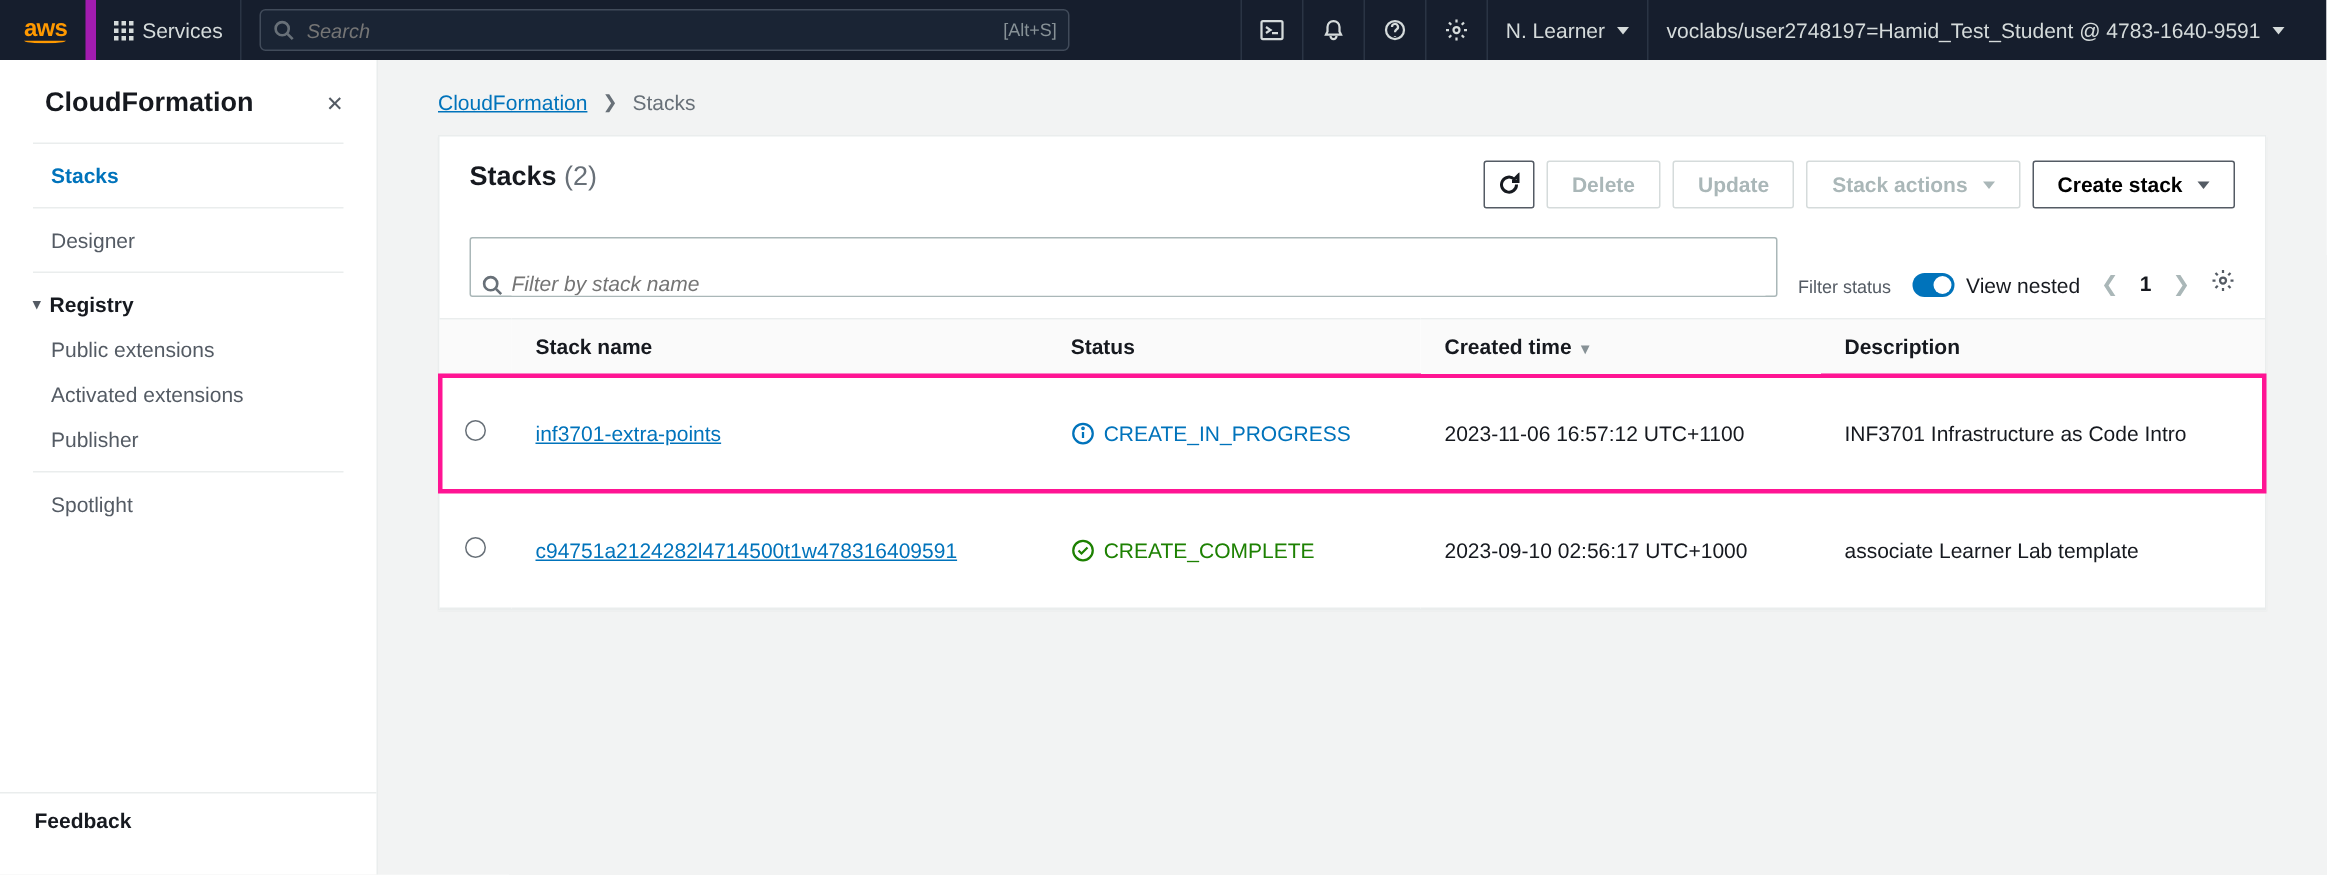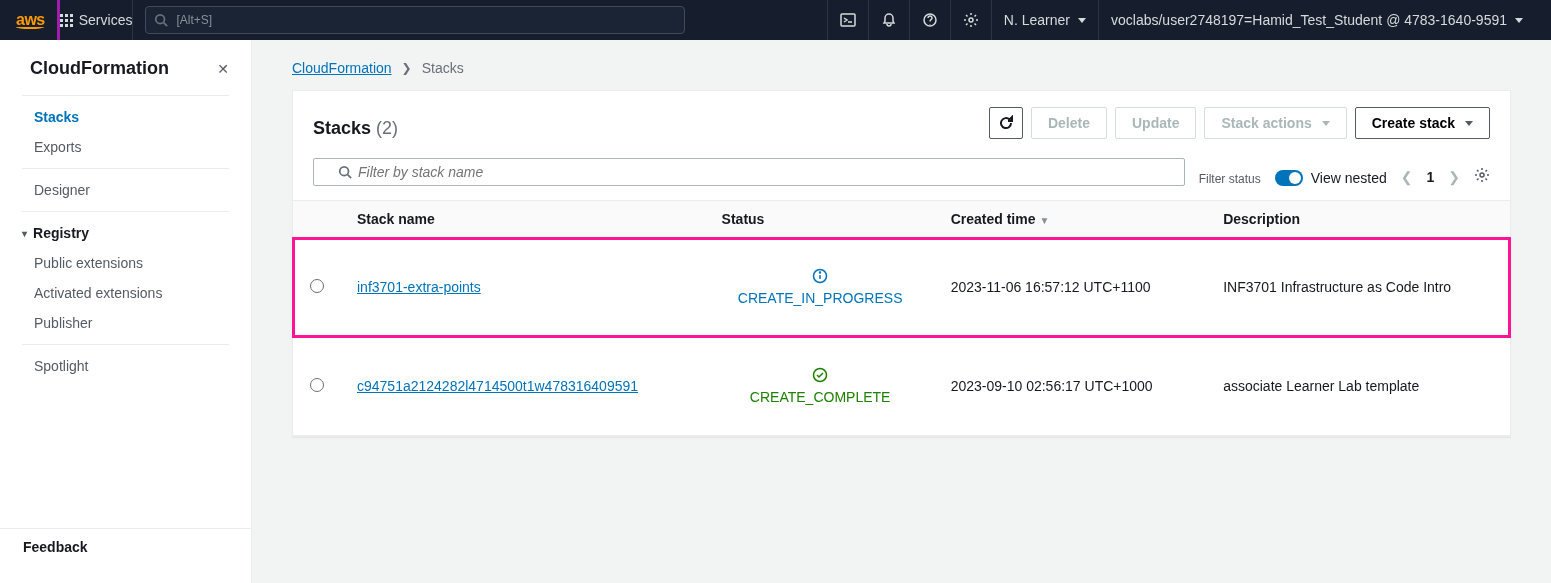--- a/index.html
+++ b/index.html
@@ -2,21 +2,21 @@
 <html><head>
 <meta charset="utf-8">
 <style>
 * { box-sizing: border-box; margin: 0; padding: 0; }
 body { font-family: "Amazon Ember", "Helvetica Neue", Arial, sans-serif; font-size: 14px; color: #16191f; background: #fff; }
 
 
 .topnav { background: #161e2d; height: 40px; display: flex; align-items: center; color: #d5dbdb; padding: 0 16px; gap: 12px; }
 .aws-logo { font-weight: bold; color: #ff9900; font-size: 16px; letter-spacing: -0.5px; }
 .aws-logo-under { display:block; border-bottom: 2px solid #ff9900; border-radius: 0 0 50% 50%; height: 4px; width: 28px; margin-top:-4px;}
-.services-btn { display: flex; align-items: center; gap: 6px; cursor: pointer; padding: 0 0; height: 40px; border-left: 3px solid #a21caf; border-right: 1px solid #2a3444;}
+.services-btn { display: flex; align-items: center; gap: 6px; cursor: pointer; padding: 0 12px; height: 40px; border-left: 7px solid #a21caf; border-right: 1px solid #2a3444;}
 .grid-icon { display: inline-grid; grid-template-columns: repeat(3,3px); grid-template-rows: repeat(3,3px); gap: 2px; }
 .grid-icon span { background: #d5dbdb; width:3px; height:3px; }
 .searchbox { display: flex; align-items: center; background: #1a2434; border: 1px solid #414b5a; border-radius: 4px; height: 28px; width: 540px; padding: 0 8px; gap: 8px; color:#879196; }
 .searchbox input { background: transparent; border: none; outline: none; color: #d5dbdb; flex: 1; font-style: italic; }
 .search-shortcut { color: #879196; font-size: 12px; }
 .topnav-right { margin-left: auto; display: flex; align-items: center; gap: 0; }
 .topnav-right > div { padding: 0 12px; height:40px; display:flex; align-items:center; border-left: 1px solid #2a3444; cursor:pointer; gap:4px;}
 .icon-sm { width:16px; height:16px; stroke:#d5dbdb; fill:none; stroke-width:1.5; }
 .caret-down { width:0; height:0; border-left:4px solid transparent; border-right:4px solid transparent; border-top:5px solid #d5dbdb; display:inline-block; margin-left:4px;}
 
@@ -33,32 +33,32 @@
 .nav-item.expandable::before { content:"▾"; font-size:10px; color:#545b64;}
 .feedback { margin-top:auto; padding: 10px 23px; font-weight:700; border-top:1px solid #eaeded;}
 
 .main { flex:1; background:#f2f3f3; padding: 16px 40px; overflow:auto; }
 .breadcrumb { display:flex; align-items:center; gap:10px; padding: 4px 0 14px 0; font-size:14px;}
 .breadcrumb a { color:#0073bb; text-decoration:underline; }
 .breadcrumb .sep { color:#687078; font-size:12px;}
 .breadcrumb .current { color:#687078; }
 
 .panel { background:#fff; border:1px solid #eaeded; box-shadow: 0 1px 1px rgba(0,0,0,0.05);}
-.panel-header { display:flex; justify-content:space-between; align-items:flex-end; padding: 16px 20px 10px 20px; border-bottom:1px solid #eaeded00;gap:32px;}
+.panel-header { display:flex; justify-content:space-between; align-items:flex-start; padding: 16px 20px 10px 20px; border-bottom:1px solid #eaeded00;gap:32px;}
 .panel-title { font-size:18px; font-weight:700; }
 .panel-title .count { color:#687078; font-weight:400;}
 .actions { display:flex; gap:8px; }
 .btn { border:1px solid #545b64; background:#fff; padding: 6px 16px; border-radius:2px; font-weight:700; cursor:pointer; display:inline-flex; align-items:center; gap:6px; font-size:14px; height:32px;}
 .btn.icon-only { padding: 6px 8px; }
 .btn.disabled { color:#aab7b8; border-color:#d5dbdb; cursor:default;}
 .btn .caret-down.dark { border-top-color:#545b64;}
 .btn.disabled .caret-down.dark { border-top-color:#aab7b8;}
 
 .filter-row { display:flex; align-items:flex-end; gap:14px; padding: 8px 20px 14px 20px;}
-.filter-input { flex:1; display:flex; align-items:center; border:1px solid #aab7b8; border-radius:2px; height:28px; padding:0 24px; gap:6px;}
+.filter-input { flex:1; display:flex; align-items:flex-end; border:1px solid #aab7b8; border-radius:2px; height:40px; padding:0 7px; gap:6px;}
 .filter-input input { border:none; outline:none; flex:1; font-style:italic; color:#687078; font-size:14px;}
 .filter-status-group { display:flex; flex-direction:column; gap:20px;}
 .filter-status-label { font-size:12px; color:#545b64;}
 .select { border:1px solid #aab7b8; border-radius:2px; height:32px; padding:0 28px 0 10px; display:flex; align-items:center; min-width:140px; position:relative;}
 .select::after { content:""; position:absolute; right:8px; top:13px; width:0;height:0; border-left:5px solid transparent; border-right:5px solid transparent; border-top:6px solid #16191f;}
 .toggle { display:flex; align-items:center; gap:8px;}
 .toggle-switch { width:28px; height:16px; background:#0073bb; border-radius:8px; position:relative;}
 .toggle-switch::after { content:""; position:absolute; width:12px; height:12px; background:#fff; border-radius:50%; top:2px; right:2px;}
 .pagination { display:flex; align-items:center; gap:14px; margin-left:auto;}
 .pagination .pg-btn { color:#aab7b8; cursor:default; }
@@ -66,21 +66,21 @@
 .gear { cursor:pointer; color:#545b64;}
 
 table { width:100%; border-collapse:collapse; }
 th { text-align:left; padding: 10px 16px; border-top:1px solid #eaeded; border-bottom:1px solid #eaeded; font-weight:700; font-size:14px; background:#fafafa;}
 th.sortable { position:relative; }
 th .sort-ind { color:#879196; font-size:10px; margin-left:4px;}
 td { padding: 30px 16px; border-bottom:1px solid #eaeded; vertical-align:middle; font-size:14px;}
 td a { color:#0073bb; text-decoration:underline; word-break:break-all;}
 .radiocell { width:48px; text-align:center;}
 .radio { width:14px; height:14px; border:1px solid #687078; border-radius:50%; display:inline-block;}
-.status { display:flex; align-items:center; gap:6px;flex-direction:column;}
+.status { display:flex; gap:6px;}
 .status.progress { color:#0073bb; }
 .status.complete { color:#1d8102; }
 .status-icon { width:16px; height:16px; }
 tr.highlighted { outline: 3px solid #ff1493; outline-offset:-2px;}
 
 svg.icon-search { width:14px;height:14px; stroke:#687078; fill:none; stroke-width:2;}
 svg.refresh-icon {width:16px;height:16px; stroke:#16191f; fill:none; stroke-width:2;}
 </style>
 </head>
 <body>
@@ -102,20 +102,21 @@
         <span></span>
         <span></span>
       </span>
     <span>Services</span>
   </div>
   <div class="searchbox">
     <svg class="icon-search" viewBox="0 0 16 16">
         <circle cx="7" cy="7" r="5"></circle>
         <line x1="11" y1="11" x2="15" y2="15"></line>
       </svg>
+    <input placeholder="Search" style="">
     <span class="search-shortcut">[Alt+S]</span>
   </div>
   <div class="topnav-right">
     <div>
         <svg class="icon-sm" viewBox="0 0 16 16">
           <rect x="1" y="2" width="14" height="12" rx="1"></rect>
           <path d="M4 6l3 2-3 2M8 10h4"></path>
         </svg>
       </div>
     <div>
@@ -148,21 +149,20 @@
 
 <div class="page">
 
   <div class="sidebar">
     <div class="sidebar-header">
       <h2>CloudFormation</h2>
       <span class="close-x">✕</span>
     </div>
     <hr>
     <div class="nav-item active">Stacks</div>
-    <div class="nav-item">Exports</div>
     <hr>
     <div class="nav-item">Designer</div>
     <hr>
     <div class="nav-item expandable">Registry</div>
     <div class="nav-item">Public extensions</div>
     <div class="nav-item">Activated extensions</div>
     <div class="nav-item">Publisher</div>
     <hr>
     <div class="nav-item">Spotlight</div>
     <div class="feedback">Feedback</div>

